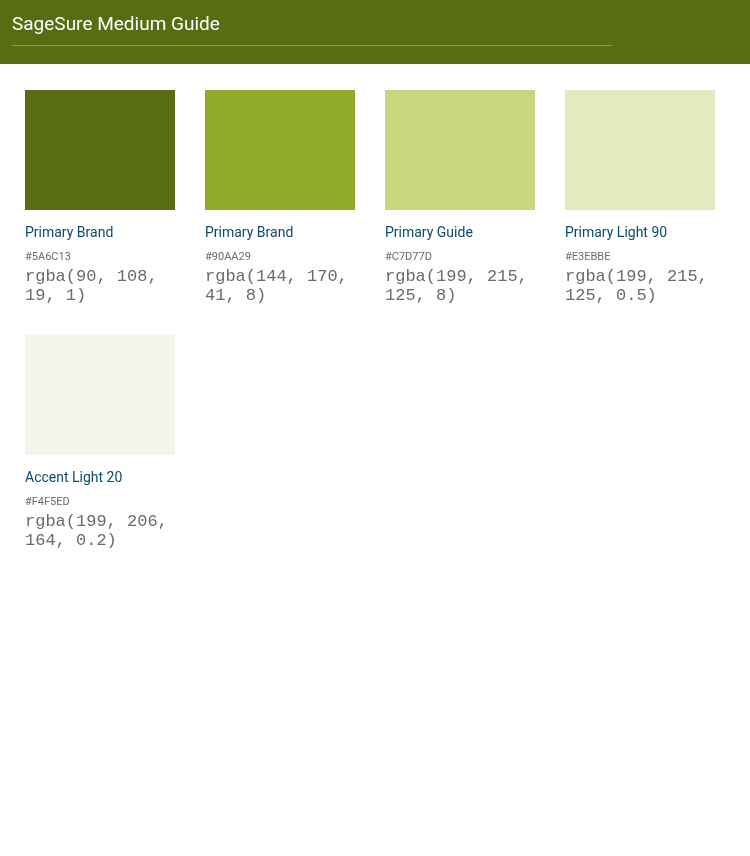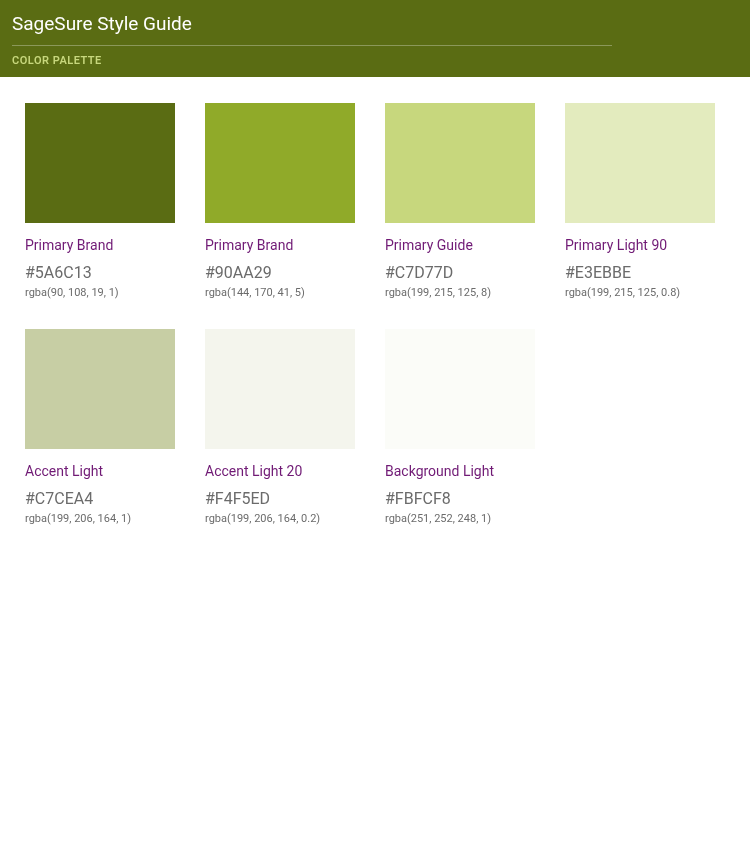--- a/index.html
+++ b/index.html
@@ -44,88 +44,76 @@
     .swatch {
       width: 150px;
     }
     .swatch-color {
       width: 150px;
       height: 120px;
       margin-bottom: 14px;
     }
     .swatch-name {
       font-size: 14px;
-      color: #701a75;
+      color: #0c4a6e;
       margin-bottom: 10px;
     }
     .swatch-hex {
-      font-size: 16px;
+      font-size: 11px;
       color: #6b6b6b;
       margin-bottom: 4px;
     }
     .swatch-rgba {
-      font-size: 11px;
+      font-size: 17px;
       color: #6b6b6b;
+      font-family: Liberation Mono, monospace;
     }
   </style>
 </head>
 <body>
 
 <div class="header">
-  <div class="header-title">SageSure Style Guide</div>
+  <div class="header-title">SageSure Medium Guide</div>
   <div class="header-divider"></div>
-  <div class="header-subtitle">COLOR PALETTE</div>
 </div>
 
 <div class="content">
   <div class="swatch-grid">
 
     <div class="swatch">
       <div class="swatch-color" style="background:#5A6C13"></div>
       <div class="swatch-name">Primary Brand</div>
       <div class="swatch-hex">#5A6C13</div>
       <div class="swatch-rgba">rgba(90, 108, 19, 1)</div>
     </div>
 
     <div class="swatch">
       <div class="swatch-color" style="background:#90AA29"></div>
       <div class="swatch-name">Primary Brand</div>
       <div class="swatch-hex">#90AA29</div>
-      <div class="swatch-rgba">rgba(144, 170, 41, 5)</div>
+      <div class="swatch-rgba">rgba(144, 170, 41, 8)</div>
     </div>
 
     <div class="swatch">
       <div class="swatch-color" style="background:#C7D77D"></div>
       <div class="swatch-name">Primary Guide</div>
       <div class="swatch-hex">#C7D77D</div>
       <div class="swatch-rgba">rgba(199, 215, 125, 8)</div>
     </div>
 
     <div class="swatch">
       <div class="swatch-color" style="background:#E3EBBE"></div>
       <div class="swatch-name">Primary Light 90</div>
       <div class="swatch-hex">#E3EBBE</div>
-      <div class="swatch-rgba">rgba(199, 215, 125, 0.8)</div>
+      <div class="swatch-rgba">rgba(199, 215, 125, 0.5)</div>
     </div>
 
-    <div class="swatch">
-      <div class="swatch-color" style="background:#C7CEA4"></div>
-      <div class="swatch-name">Accent Light</div>
-      <div class="swatch-hex">#C7CEA4</div>
-      <div class="swatch-rgba">rgba(199, 206, 164, 1)</div>
-    </div>
 
     <div class="swatch">
       <div class="swatch-color" style="background:#F4F5ED"></div>
       <div class="swatch-name">Accent Light 20</div>
       <div class="swatch-hex">#F4F5ED</div>
       <div class="swatch-rgba">rgba(199, 206, 164, 0.2)</div>
     </div>
 
-    <div class="swatch">
-      <div class="swatch-color" style="background:#FBFCF8"></div>
-      <div class="swatch-name">Background Light</div>
-      <div class="swatch-hex">#FBFCF8</div>
-      <div class="swatch-rgba">rgba(251, 252, 248, 1)</div>
-    </div>
 
   </div>
 </div>
 
 </body></html>

